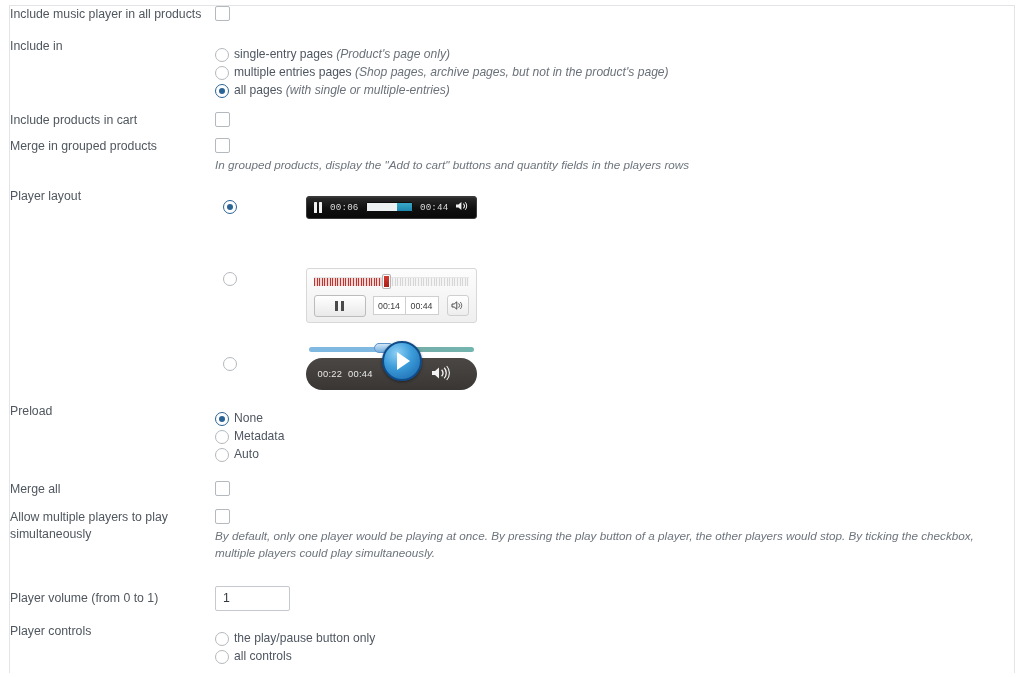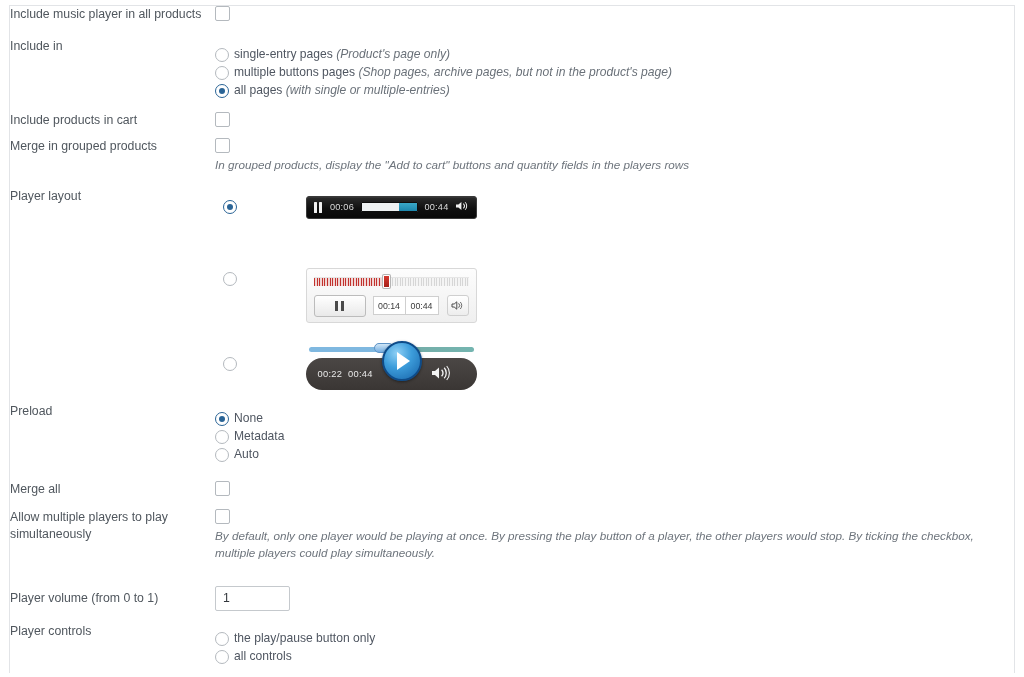--- a/index.html
+++ b/index.html
@@ -108,21 +108,21 @@
     background: linear-gradient(#2b2b2b, #101010 55%, #090909);
     border: 1px solid #3a3a3a;
     border-radius: 3px;
     display: flex;
     align-items: center;
     padding: 0 7px;
     box-shadow: 0 1px 0 rgba(255,255,255,.05) inset;
   }
   .pl1 .ic-pause { display:flex; gap:2.5px; }
   .pl1 .ic-pause span { display:block; width:3px; height:11px; background:#f2f2f2; border-radius:.5px; }
-  .pl1 .t { color:#dcdcdc; font-size:9.2px; font-family:Liberation Sans, sans-serif; letter-spacing:.2px; }
+  .pl1 .t { color:#dcdcdc; font-size:9.2px; font-family:Liberation Mono, monospace; letter-spacing:.2px; }
   .pl1 .bar {
     flex:1; height:10px; margin:0 7px;
     background:#eef1f2;
     border:1px solid #0d0d0d;
     border-radius:1px;
     position:relative; overflow:hidden;
   }
   .pl1 .bar .fill {
     position:absolute; right:0; top:0; bottom:0;
     width:33%;
@@ -249,21 +249,21 @@
 
   <tr>
     <td class="lbl">Include in</td>
     <td class="fld" style="padding-top:8px">
       <div class="radio-row">
         <span class="rd"></span>
         <span class="rdlabel"><span>single-entry pages </span><i>(Product's page only)</i></span>
       </div>
       <div class="radio-row">
         <span class="rd"></span>
-        <span class="rdlabel"><span>multiple buttons pages </span><i>(Shop pages, archive pages, but not in the product's page)</i></span>
+        <span class="rdlabel"><span>multiple entries pages </span><i>(Shop pages, archive pages, but not in the product's page)</i></span>
       </div>
       <div class="radio-row">
         <span class="rd checked"></span>
         <span class="rdlabel"><span>all pages </span><i>(with single or multiple-entries)</i></span>
       </div>
     </td>
   </tr>
 
   <tr>
           <td style="height:12px"></td>

